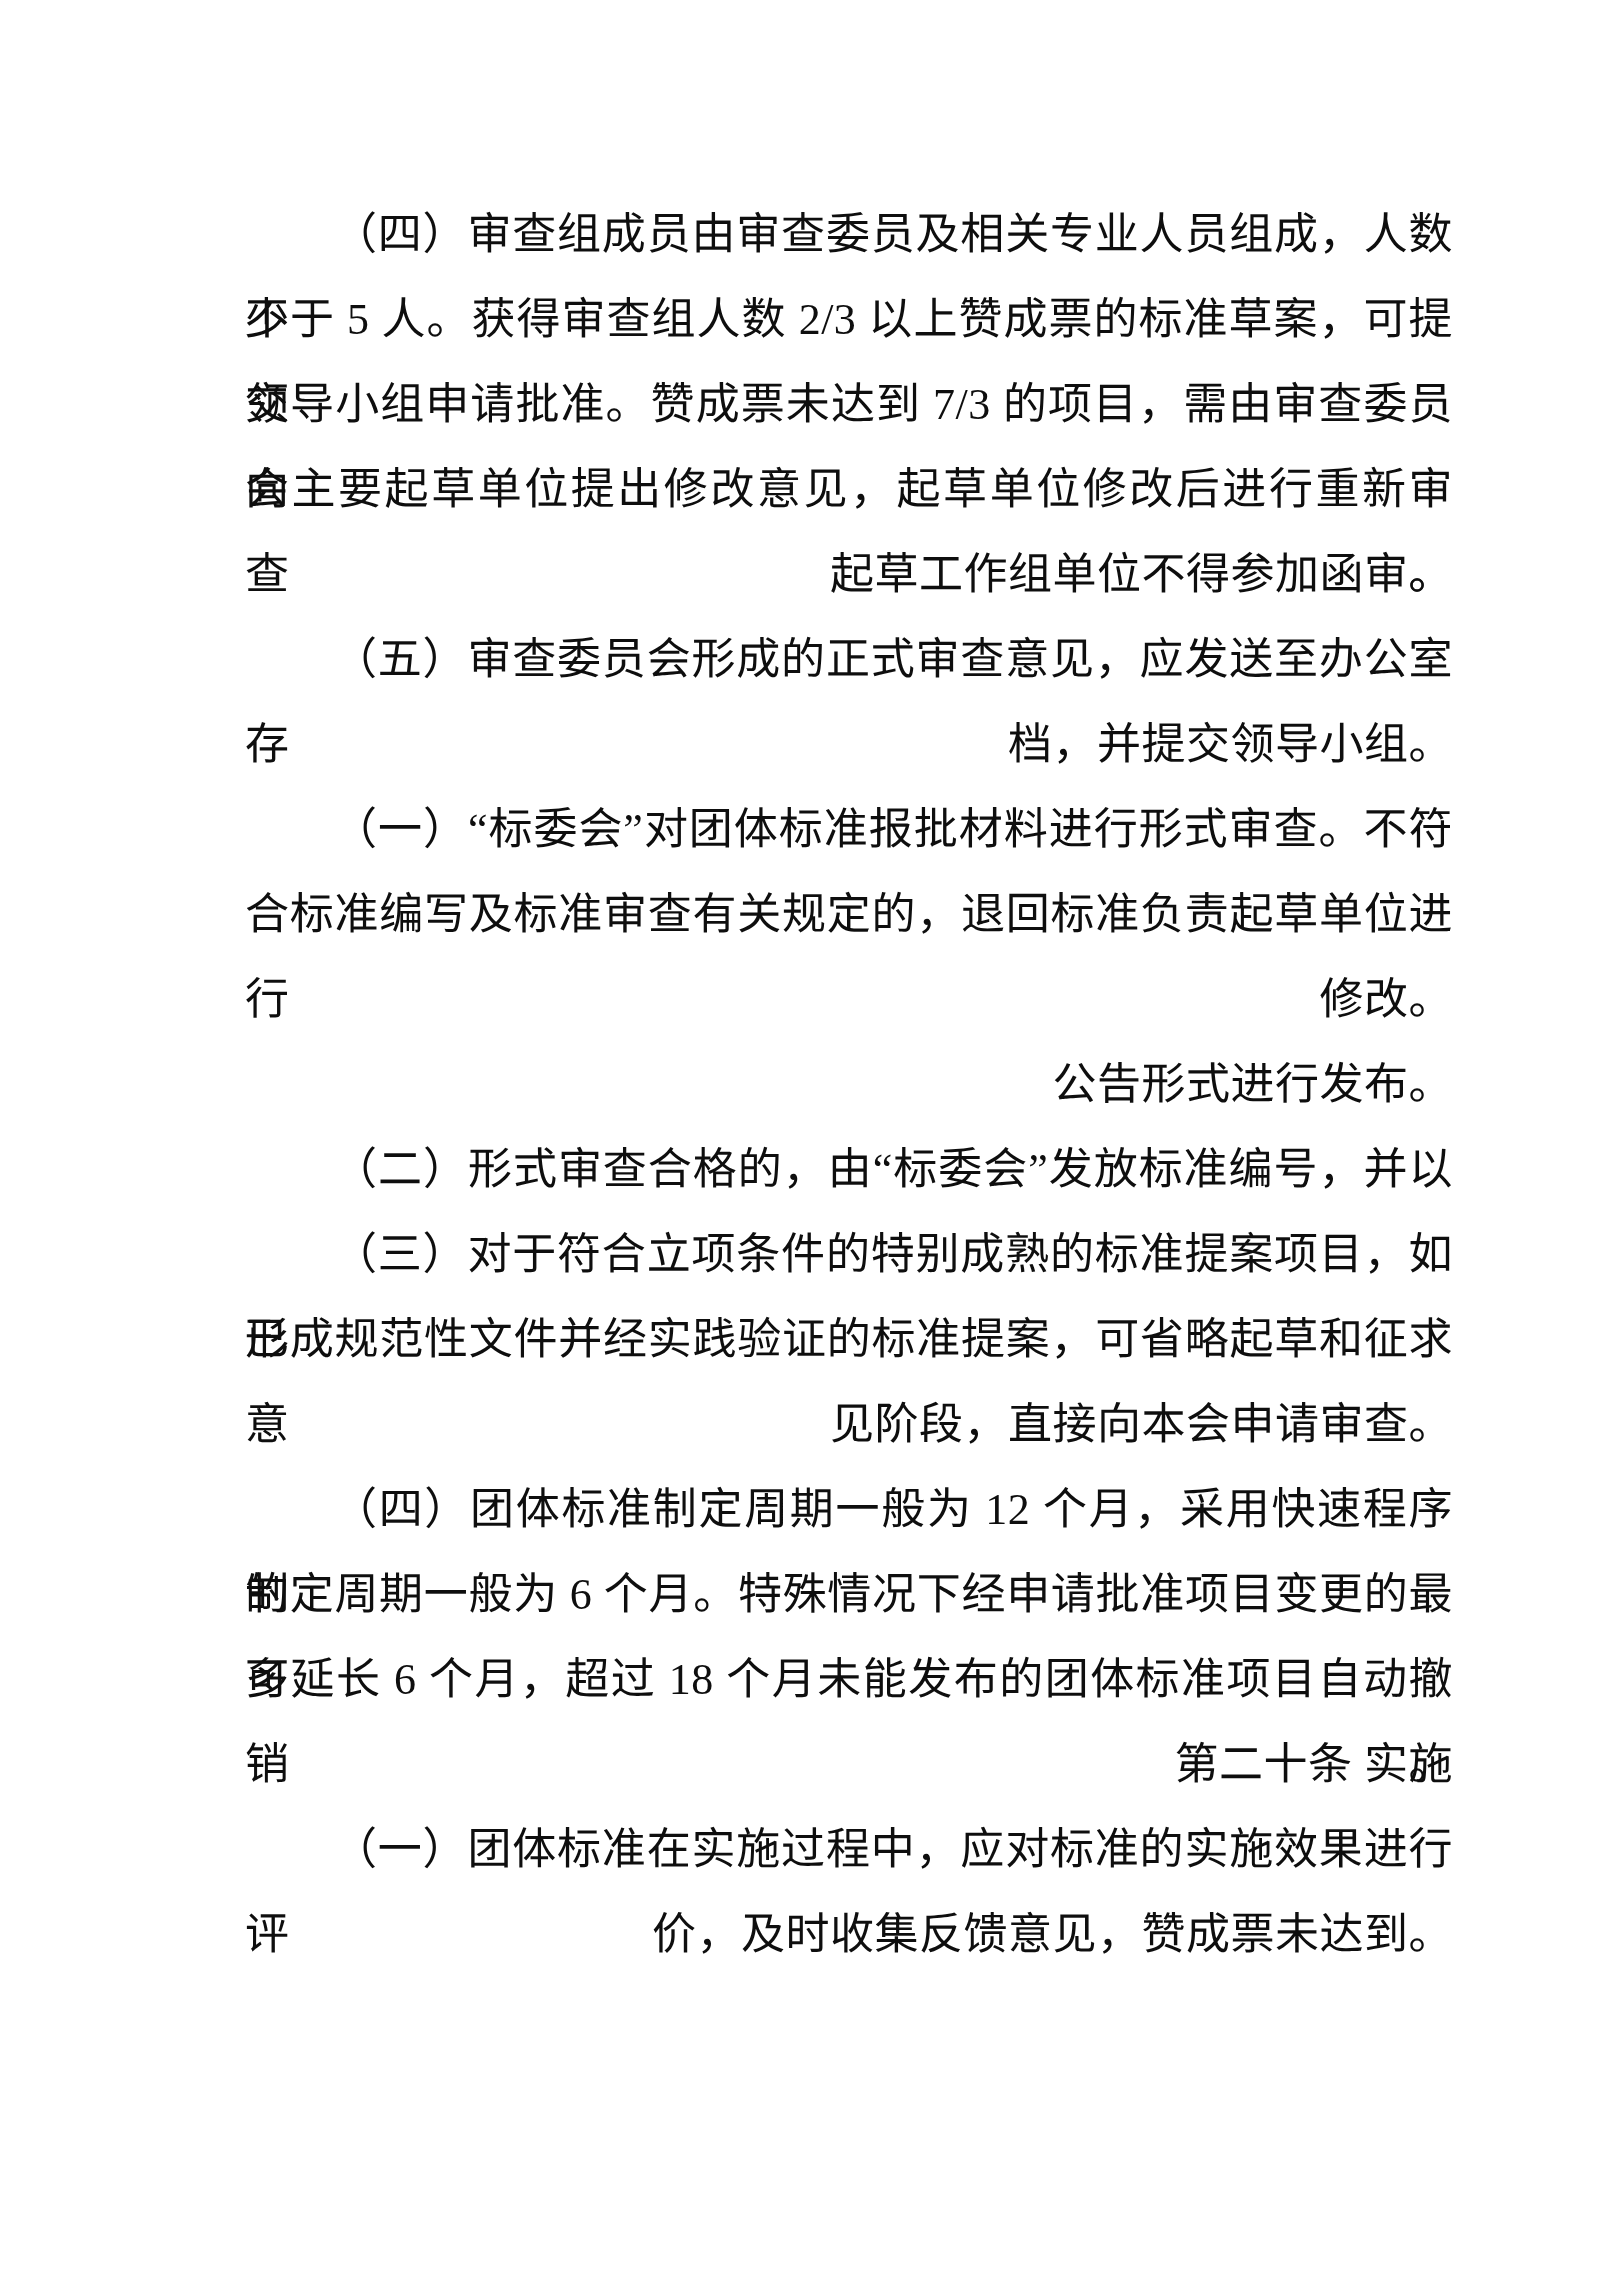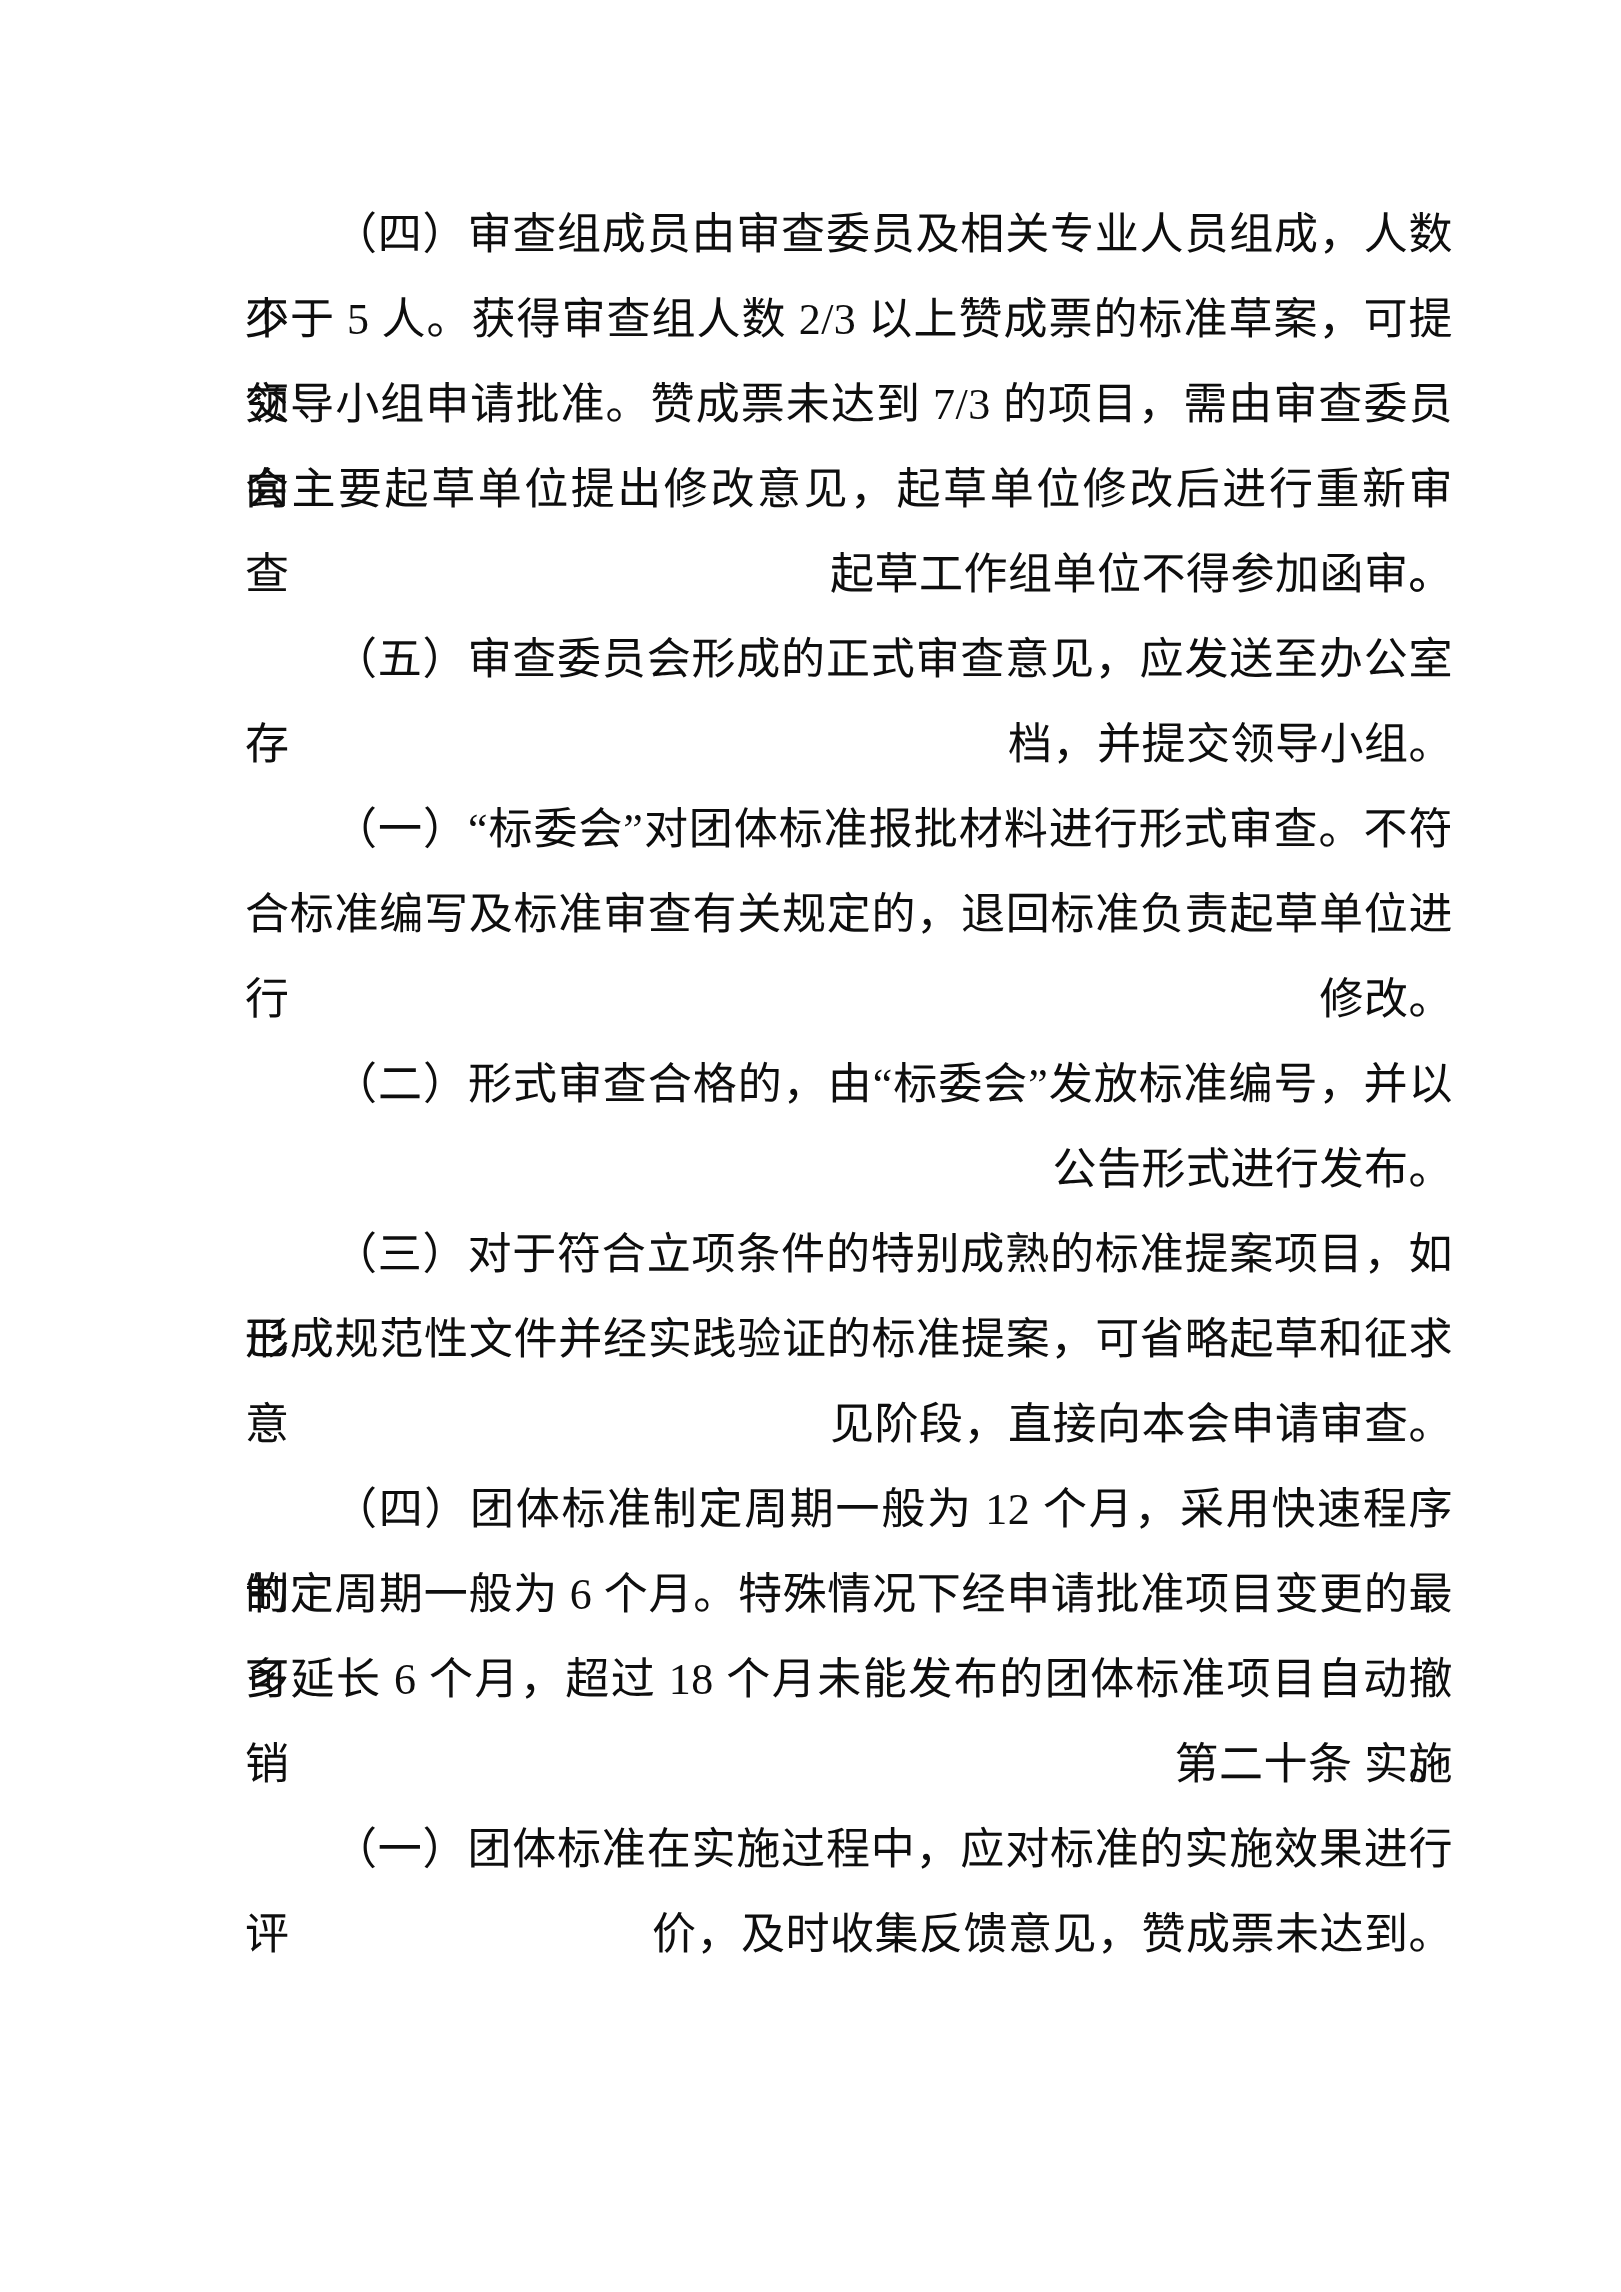--- a/index.html
+++ b/index.html
@@ -48,22 +48,22 @@
     <div class="line indent justify">（四）审查组成员由审查委员及相关专业人员组成，人数不</div>
     <div class="line justify">少于 5 人。获得审查组人数 2/3 以上赞成票的标准草案，可提交</div>
     <div class="line justify">领导小组申请批准。赞成票未达到 7/3 的项目，需由审查委员会</div>
     <div class="line justify">向主要起草单位提出修改意见，起草单位修改后进行重新审查。</div>
     <div class="line">起草工作组单位不得参加函审。</div>
     <div class="line indent justify">（五）审查委员会形成的正式审查意见，应发送至办公室存</div>
     <div class="line">档，并提交领导小组。</div>
     <div class="line indent justify">（一）“标委会”对团体标准报批材料进行形式审查。不符</div>
     <div class="line justify">合标准编写及标准审查有关规定的，退回标准负责起草单位进行</div>
     <div class="line">修改。</div>
+    <div class="line">公告形式进行发布。</div>
     <div class="line indent justify">（二）形式审查合格的，由“标委会”发放标准编号，并以</div>
-    <div class="line">公告形式进行发布。</div>
     <div class="line indent justify">（三）对于符合立项条件的特别成熟的标准提案项目，如已</div>
     <div class="line justify">形成规范性文件并经实践验证的标准提案，可省略起草和征求意</div>
     <div class="line">见阶段，直接向本会申请审查。</div>
     <div class="line indent justify">（四）团体标准制定周期一般为 12 个月，采用快速程序的</div>
     <div class="line justify">制定周期一般为 6 个月。特殊情况下经申请批准项目变更的最多</div>
     <div class="line justify">可延长 6 个月，超过 18 个月未能发布的团体标准项目自动撤销。</div>
     <div class="line indent">第二十条 实施</div>
     <div class="line indent justify">（一）团体标准在实施过程中，应对标准的实施效果进行评</div>
     <div class="line">价，及时收集反馈意见，赞成票未达到。</div>
   </div>

